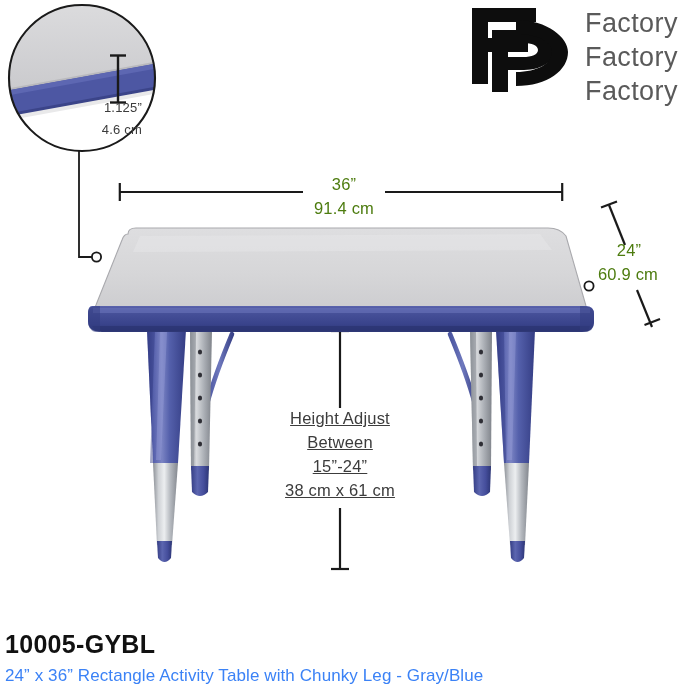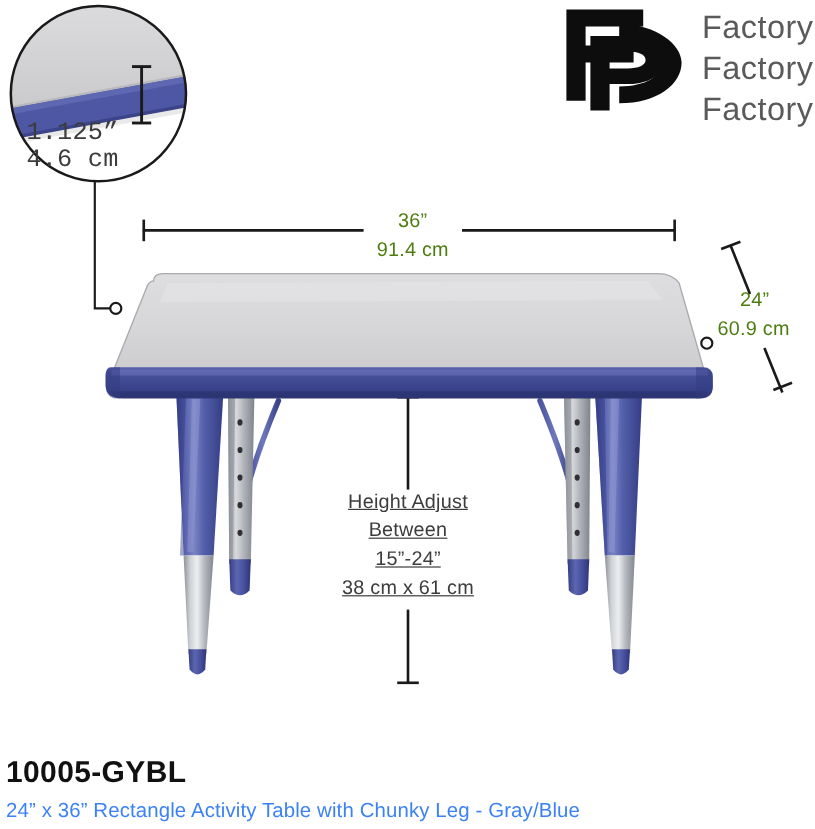--- a/index.html
+++ b/index.html
@@ -2,21 +2,21 @@
 <html><head>
 <meta charset="utf-8">
 <style>
   html,body{margin:0;padding:0;background:#ffffff;}
   body{width:679px;height:691px;position:relative;overflow:hidden;
        font-family:"Liberation Sans", sans-serif;color:#3a3a3a;}
   .stage{position:absolute;left:0;top:0;width:679px;height:691px;}
   svg.layer{position:absolute;left:0;top:0;width:679px;height:691px;}
   .txt{position:absolute;white-space:pre;line-height:1.18;}
   .dimtxt{font-size:16.5px;color:#4d7c0f;text-align:center;letter-spacing:.2px;}
-  .calloutxt{font-size:21px;color:#3c3c3c;text-align:left;letter-spacing:.2px;font-family:Liberation Mono, monospace;}
+  .calloutxt{font-size:13px;color:#3c3c3c;text-align:right;letter-spacing:.2px;}
   .centertxt{font-size:16.5px;color:#3c3c3c;text-align:center;letter-spacing:.2px;text-decoration:underline;}
   .sku{font-size:25px;font-weight:bold;color:#111;letter-spacing:.3px;}
   .desc{font-size:17px;color:#3b82f6;letter-spacing:.1px;}
   .brand{position:absolute;font-size:27px;color:#5a5a5a;line-height:1.26;
          letter-spacing:.4px;text-align:left;margin-left:25px;}
 </style>
 </head>
 <body>
 
 <div class="stage">

